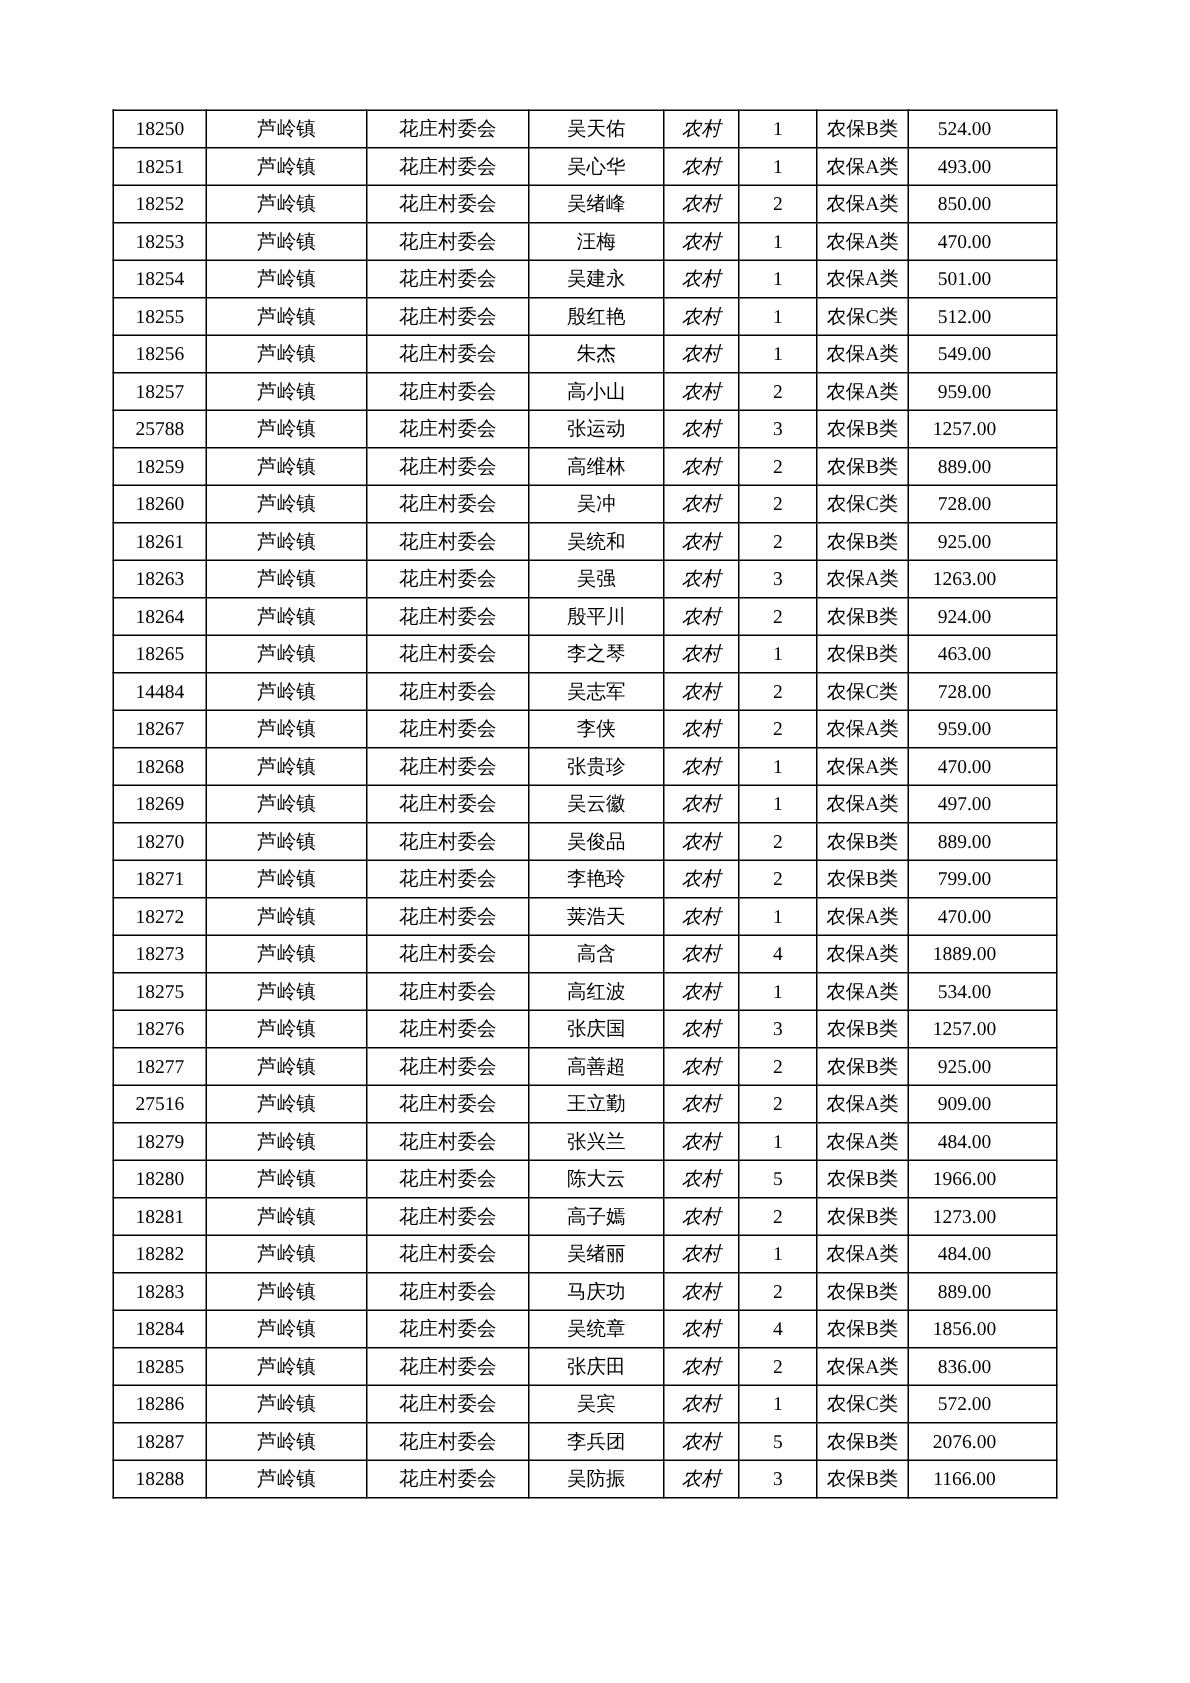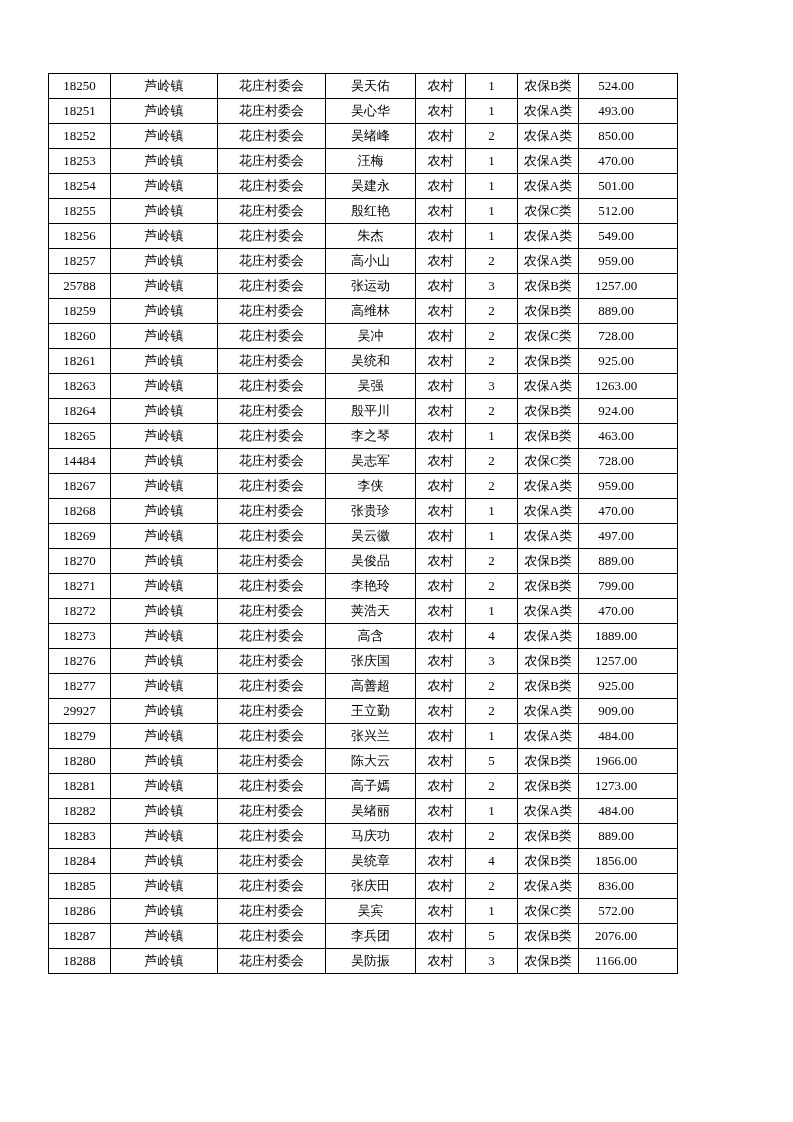--- a/index.html
+++ b/index.html
@@ -10,41 +10,41 @@
     font-family: "Liberation Serif", "DejaVu Serif", serif;
   }
   .page {
     position: relative;
     width: 793px;
     height: 1122px;
     background: #ffffff;
   }
   .sheet-table {
     position: absolute;
-    left: 48px;
+    left: 75px;
     top: 73px;
     border-collapse: collapse;
     table-layout: fixed;
   }
   .sheet-table td {
     border: 1px solid #000000;
     height: 25px;
     font-size: 13px;
     color: #000000;
     text-align: center;
     vertical-align: middle;
     white-space: nowrap;
     overflow: hidden;
     padding: 0 2px;
   }
   .sheet-table td.col-id     { width: 62px;  font-family: "Liberation Serif", serif; }
   .sheet-table td.col-town   { width: 107px; }
   .sheet-table td.col-village{ width: 108px; }
   .sheet-table td.col-name   { width: 90px; font-family: Liberation Serif, serif; }
-  .sheet-table td.col-cat    { width: 50px; }
+  .sheet-table td.col-cat    { width: 50px; font-style: italic; }
   .sheet-table td.col-count  { width: 52px; }
   .sheet-table td.col-type   { width: 61px; }
   .sheet-table td.col-amount {
     width: 99px;
     text-align: center;
     padding-right: 26px;
   }
 </style>
 </head>
 <body>
@@ -276,41 +276,51 @@
           <td class="col-id">18273</td>
           <td class="col-town">芦岭镇</td>
           <td class="col-village">花庄村委会</td>
           <td class="col-name">高含</td>
           <td class="col-cat">农村</td>
           <td class="col-count">4</td>
           <td class="col-type">农保A类</td>
           <td class="col-amount">1889.00</td>
         </tr>
         <tr>
+          <td class="col-id">18275</td>
+          <td class="col-town">芦岭镇</td>
+          <td class="col-village">花庄村委会</td>
+          <td class="col-name">高红波</td>
+          <td class="col-cat">农村</td>
+          <td class="col-count">1</td>
+          <td class="col-type">农保A类</td>
+          <td class="col-amount">534.00</td>
+        </tr>
+        <tr>
           <td class="col-id">18276</td>
           <td class="col-town">芦岭镇</td>
           <td class="col-village">花庄村委会</td>
           <td class="col-name">张庆国</td>
           <td class="col-cat">农村</td>
           <td class="col-count">3</td>
           <td class="col-type">农保B类</td>
           <td class="col-amount">1257.00</td>
         </tr>
         <tr>
           <td class="col-id">18277</td>
           <td class="col-town">芦岭镇</td>
           <td class="col-village">花庄村委会</td>
           <td class="col-name">高善超</td>
           <td class="col-cat">农村</td>
           <td class="col-count">2</td>
           <td class="col-type">农保B类</td>
           <td class="col-amount">925.00</td>
         </tr>
         <tr>
-          <td class="col-id">29927</td>
+          <td class="col-id">27516</td>
           <td class="col-town">芦岭镇</td>
           <td class="col-village">花庄村委会</td>
           <td class="col-name">王立勤</td>
           <td class="col-cat">农村</td>
           <td class="col-count">2</td>
           <td class="col-type">农保A类</td>
           <td class="col-amount">909.00</td>
         </tr>
         <tr>
           <td class="col-id">18279</td>

